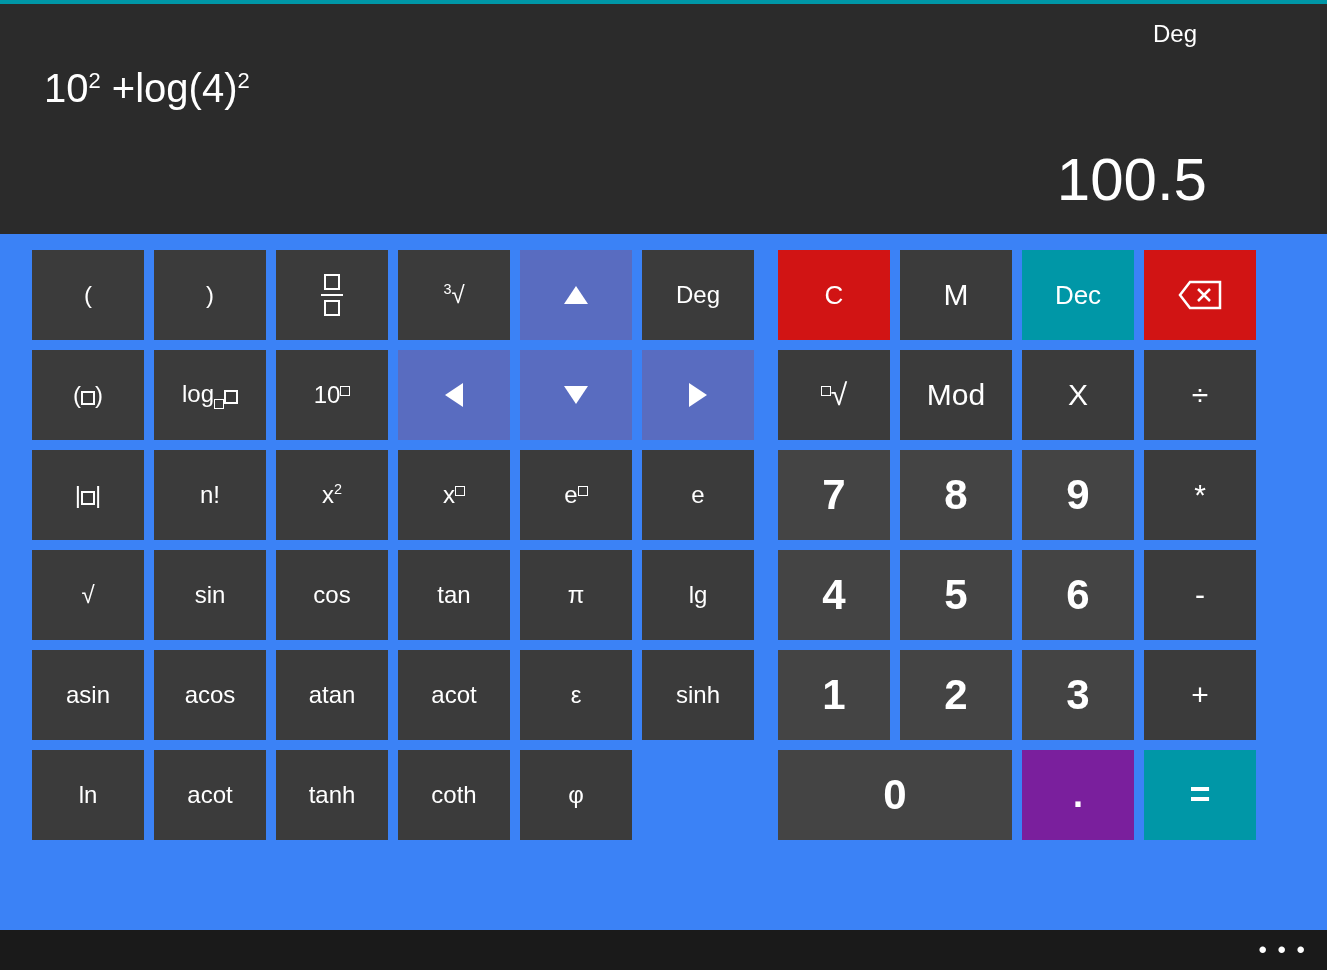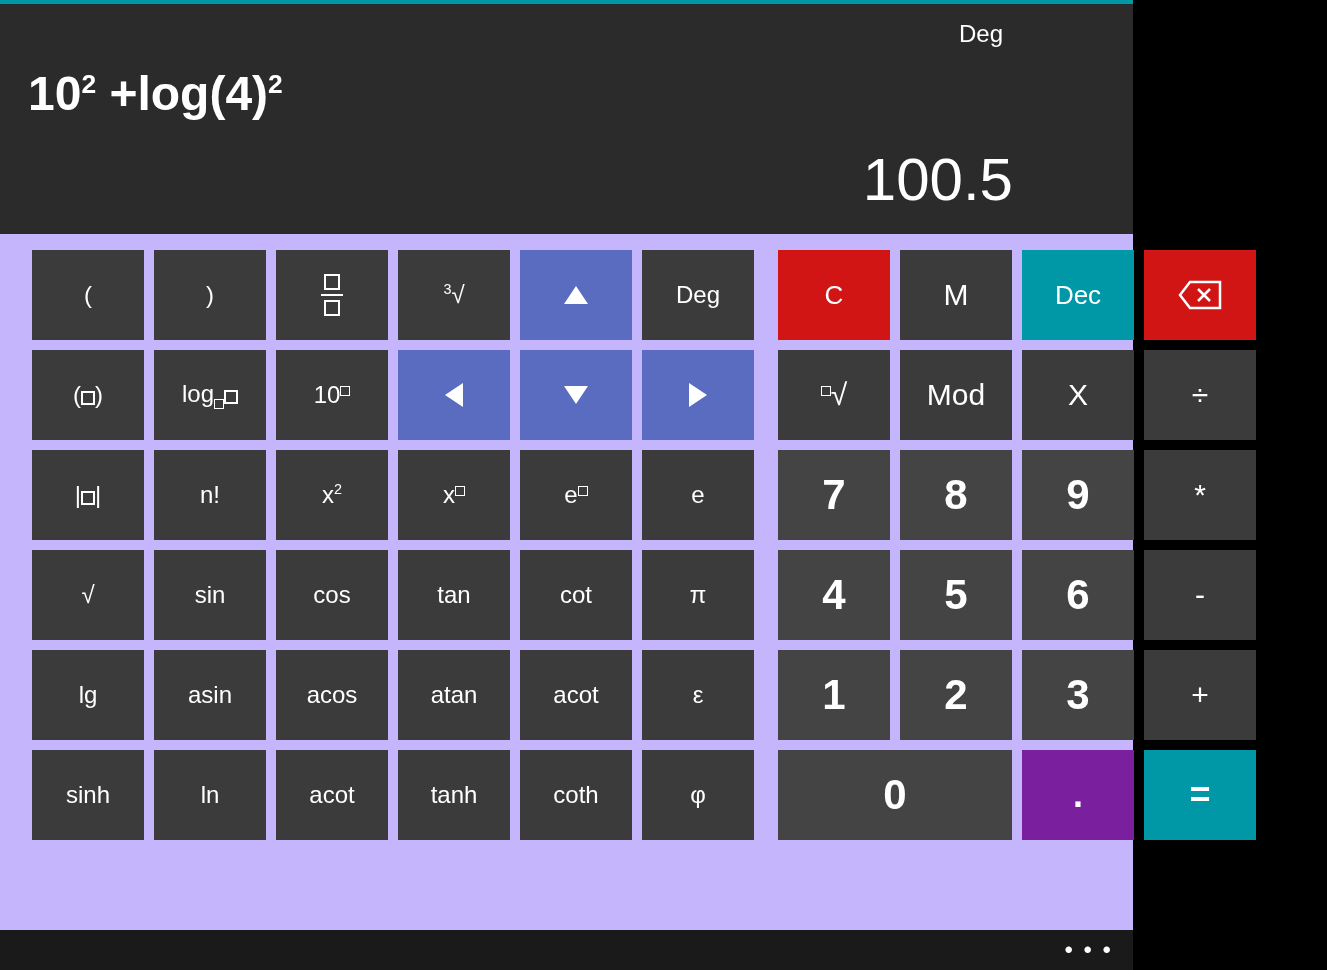--- a/index.html
+++ b/index.html
@@ -1,21 +1,21 @@
 <!DOCTYPE html>
 <html><head>
 <meta charset="utf-8">
 <style>
   * { margin: 0; padding: 0; box-sizing: border-box; }
   html, body { background: #000; font-family: "Segoe UI", Arial, sans-serif; color: #fff; width: 1327px; height: 970px; overflow: hidden; }
-  .app { width: 1133px; height: 970px; position: relative; background: #c4b5fd; }
+  .app { width: 1327px; height: 970px; position: relative; background: #3b82f6; }
   .topbar { height: 4px; background: #0097A7; width: 100%; }
   .display { background: #2b2b2b; margin: 0; padding: 18px 28px 18px 28px; height: 230px; position: relative; }
   .mode-label { position: absolute; top: 16px; right: 130px; font-size: 24px; font-weight: 400; }
-  .expr { font-size: 48px; font-weight: 700; position: absolute; top: 62px; left: 28px; }
+  .expr { font-size: 40px; font-weight: 400; position: absolute; top: 62px; left: 44px; }
   .expr sup { font-size: 0.55em; vertical-align: super; }
   .result { font-size: 60px; font-weight: 300; position: absolute; bottom: 20px; right: 120px; }
   .keys { padding: 16px 32px 0 32px; display: flex; gap: 24px; }
   .left-grid { display: grid; grid-template-columns: repeat(6, 112px); grid-auto-rows: 90px; gap: 10px; }
   .right-grid { display: grid; grid-template-columns: repeat(4, 112px); grid-auto-rows: 90px; gap: 10px; }
   .btn { background: #3b3b3b; color: #fff; display: flex; align-items: center; justify-content: center; font-size: 26px; font-weight: 400; cursor: pointer; user-select: none; }
   .btn.fn { font-size: 24px; }
   .btn.num { background: #444; font-size: 42px; font-weight: 600; }
   .btn.op { background: #3b3b3b; font-size: 30px; }
   .btn.arrow { background: #596cc0; }
@@ -100,21 +100,20 @@
         </div>
       <div class="btn fn">
           <span>e<sup><span class="sqph" style="width:10px;height:10px;border-width:1.5px;"></span></sup></span>
         </div>
       <div class="btn fn">e</div>
 
       <div class="btn fn">√</div>
       <div class="btn fn">sin</div>
       <div class="btn fn">cos</div>
       <div class="btn fn">tan</div>
-      <div class="btn fn">cot</div>
       <div class="btn fn">π</div>
 
       <div class="btn fn">lg</div>
       <div class="btn fn">asin</div>
       <div class="btn fn">acos</div>
       <div class="btn fn">atan</div>
       <div class="btn fn">acot</div>
       <div class="btn fn">ε</div>
 
       <div class="btn fn">sinh</div>

